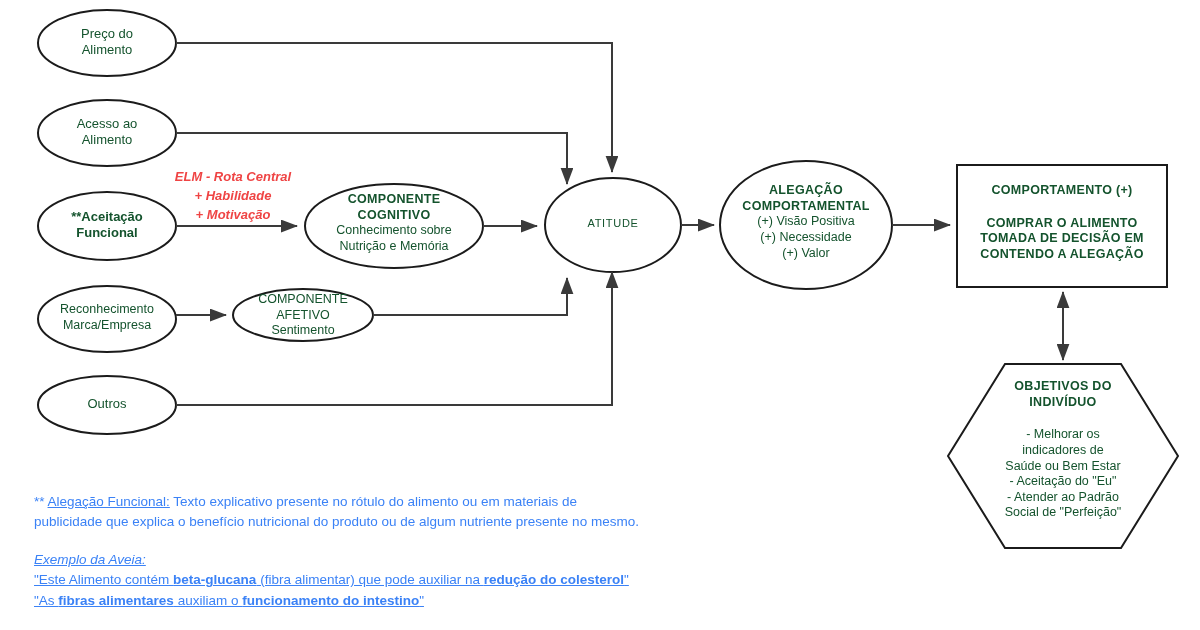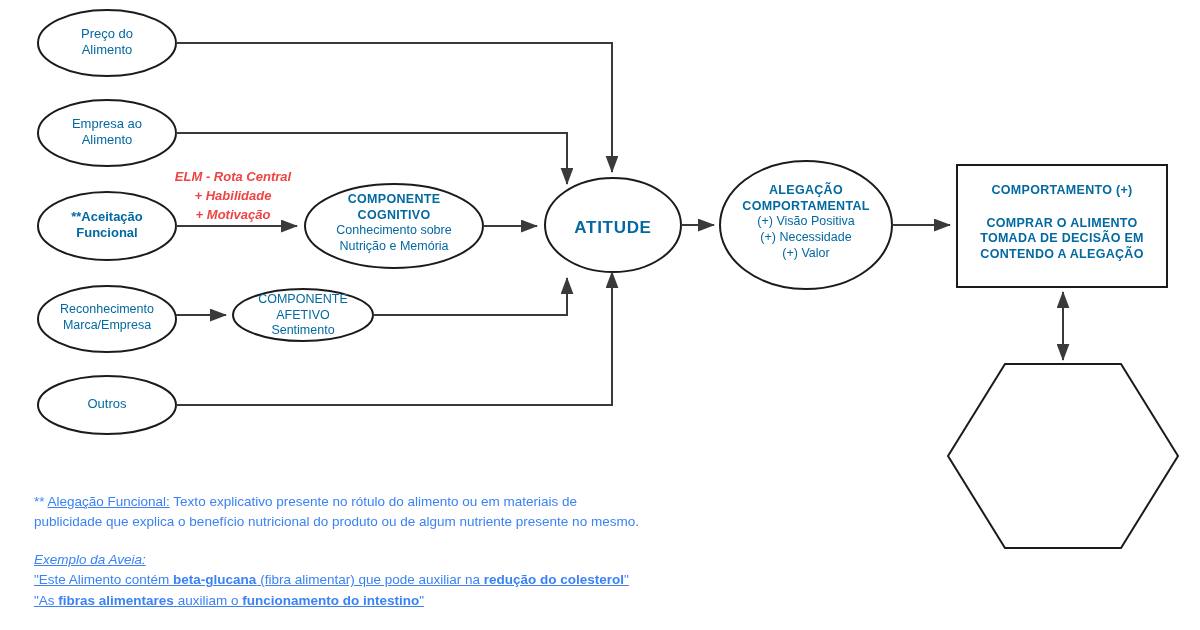--- a/index.html
+++ b/index.html
@@ -12,21 +12,21 @@
     overflow:hidden;
     position:relative;
   }
   #diagram-root{position:relative;width:1200px;height:630px;}
   svg#flow{position:absolute;left:0;top:0;width:1200px;height:630px;}
   .node-text{
     position:absolute;
     text-align:center;
     line-height:1.25;
     pointer-events:none;
-    color:#0369a1;
+    color:#14532d;
   }
   .t-reg{font-size:13px;font-weight:400;}
   .t-bold{font-size:13px;font-weight:700;}
   .t-small{font-size:12.5px;font-weight:400;}
   .t-cap{font-size:12.5px;font-weight:700;letter-spacing:.3px;}
   .elm-label{
     position:absolute;
     color:#ef4444;
     font-weight:700;
     font-style:italic;
@@ -36,21 +36,21 @@
   }
   .footnote{
     position:absolute;
     font-size:13.5px;
     line-height:1.5;
     color:#3b82f6;
   }
   .footnote .u{text-decoration:underline;}
   .footnote b{font-weight:700;}
   .footnote i{font-style:italic;}
-  .atitude-lbl{font-size:17px;font-weight:700;letter-spacing:.7px;}
+  .atitude-lbl{font-size:11px;font-weight:400;letter-spacing:.7px;}
 </style>
 </head>
 <body>
 
 <div id="diagram-root">
 
   <svg id="flow" viewBox="0 0 1200 630">
     <defs>
       <marker id="arrow" markerWidth="9" markerHeight="9" refX="8" refY="3.2" orient="auto" markerUnits="strokeWidth">
         <path d="M0,0 L8.5,3.2 L0,6.4 z" fill="#3a3a3a"></path>
@@ -87,21 +87,21 @@
       <path d="M1063,360 L1063,292" marker-end="url(#arrow)" marker-start="url(#arrowStart)"></path>
     </g>
   </svg>
 
   <div class="node-text" style="left:38px;top:26px;width:138px;">
     <div class="t-reg">Preço do</div>
     <div class="t-reg">Alimento</div>
   </div>
 
   <div class="node-text" style="left:38px;top:116px;width:138px;">
-    <div class="t-reg">Empresa ao</div>
+    <div class="t-reg">Acesso ao</div>
     <div class="t-reg">Alimento</div>
   </div>
 
   <div class="node-text" style="left:38px;top:209px;width:138px;">
     <div class="t-bold">**Aceitação</div>
     <div class="t-bold">Funcional</div>
   </div>
 
   <div class="node-text" style="left:33px;top:302px;width:148px;">
     <div class="t-small">Reconhecimento</div>
@@ -138,20 +138,31 @@
   </div>
 
   <div class="node-text" style="left:962px;top:183px;width:200px;">
     <div class="t-cap">COMPORTAMENTO (+)</div>
     <div style="height:17px;"></div>
     <div class="t-cap">COMPRAR O ALIMENTO</div>
     <div class="t-cap">TOMADA DE DECISÃO EM</div>
     <div class="t-cap">CONTENDO A ALEGAÇÃO</div>
   </div>
 
+  <div class="node-text" style="left:973px;top:379px;width:180px;">
+    <div class="t-cap">OBJETIVOS DO</div>
+    <div class="t-cap">INDIVÍDUO</div>
+    <div style="height:17px;"></div>
+    <div class="t-small">- Melhorar os</div>
+    <div class="t-small">indicadores de</div>
+    <div class="t-small">Saúde ou Bem Estar</div>
+    <div class="t-small">- Aceitação do "Eu"</div>
+    <div class="t-small">- Atender ao Padrão</div>
+    <div class="t-small">Social de "Perfeição"</div>
+  </div>
 
   <div class="elm-label" style="left:163px;top:168px;width:140px;">
     <div>ELM - Rota Central</div>
     <div>+ Habilidade</div>
     <div>+ Motivação</div>
   </div>
 
   <div class="footnote" style="left:34px;top:492px;width:630px;">
     <div>
       <span>** </span><span class="u">Alegação Funcional:</span><span> Texto explicativo presente no rótulo do alimento ou em materiais de</span>

